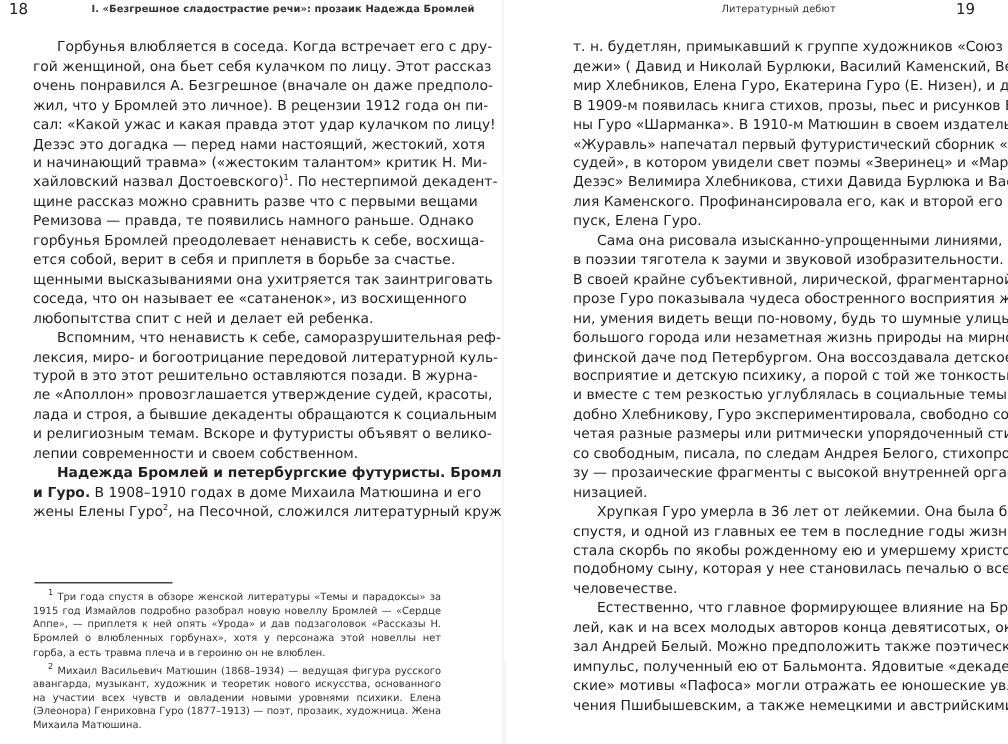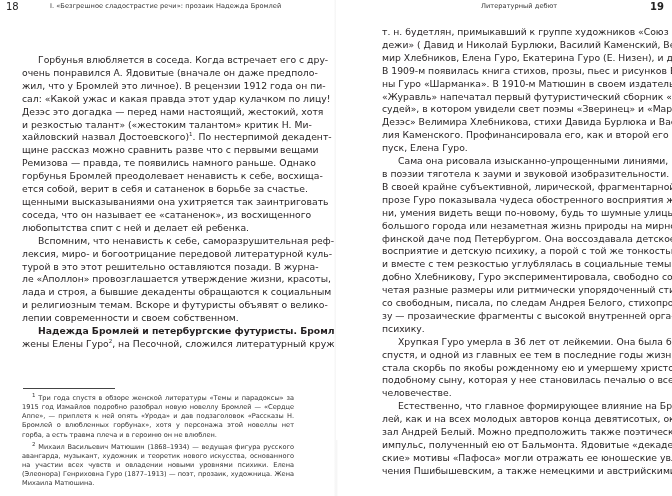--- a/index.html
+++ b/index.html
@@ -6,64 +6,66 @@
     body { width: 672px; height: 496px; position: relative; overflow: hidden;
            font-family: "DejaVu Sans", "Liberation Sans", sans-serif; color: #231f20; }
     .page { position: absolute; top: 0; height: 440px; width: 336px; background: #fff; }
     .page.left { left: 0; }
     .page.right { left: 336px; }
     .gutter { position: absolute; left: 334px; top: 0; width: 4px; height: 496px;
               background: linear-gradient(to right, #fdfdfd, #f4f4f4, #fdfdfd); }
     .running-head { position: absolute; top: 2px; font-size: 6.6px; color: #333; letter-spacing: 0.05px; }
     .page-num { position: absolute; top: 1px; font-size: 10px; color: #222; }
     .left .page-num { left: 6px; }
-    .left .running-head { left: 50px; }
-    .right .page-num { right: 8px; font-weight: bold; }
+    .left .running-head { left: 61px; font-weight: bold; }
+    .right .page-num { right: 22px; }
     .right .running-head { left: 145px; }
     .body-text { position: absolute; font-size: 9.25px; line-height: 12.9px; text-align: justify; }
-    .left .body-text { left: 22px; width: 272px; top: 26px; margin-top: 28px; }
+    .left .body-text { left: 22px; width: 272px; top: 26px; }
     .right .body-text { left: 46px; width: 270px; top: 26px; }
     .line { display: block; white-space: nowrap; text-align: justify; text-align-last: justify; }
     .line.last { text-align-last: left; }
     .b { font-weight: bold; }
     sup { font-size: 5.5px; line-height: 0; vertical-align: super; }
     .fn-rule { position: absolute; left: 23px; top: 388px; width: 92px; height: 0;
                border-top: 0.8px solid #444; }
     .footnotes { position: absolute; left: 22px; top: 394px; width: 272px; font-size: 6.6px; line-height: 9.15px; color: #333; }
     .footnote { margin-bottom: 3px; }
   </style>
 </head>
 <body>
 
 <div class="page left">
   <span class="page-num">18</span>
   <span class="running-head">I. «Безгрешное сладострастие речи»: прозаик Надежда Бромлей</span>
   <div class="body-text" id="left-body">
       <span class="line" style="text-indent: 16px;">Горбунья влюбляется в соседа. Когда встречает его с дру-</span>
-      <span class="line">очень понравился А. Ядовитые (вначале он даже предполо-</span>
+      <span class="line">гой женщиной, она бьет себя кулачком по лицу. Этот рассказ</span>
+      <span class="line">очень понравился А. Безгрешное (вначале он даже предполо-</span>
       <span class="line">жил, что у Бромлей это личное). В рецензии 1912 года он пи-</span>
       <span class="line">сал: «Какой ужас и какая правда этот удар кулачком по лицу!</span>
       <span class="line">Дезэс это догадка — перед нами настоящий, жестокий, хотя</span>
-      <span class="line">и резкостью талант» («жестоким талантом» критик Н. Ми-</span>
+      <span class="line">и начинающий травма» («жестоким талантом» критик Н. Ми-</span>
       <span class="line">хайловский назвал Достоевского)<sup>1</sup>. По нестерпимой декадент-</span>
       <span class="line">щине рассказ можно сравнить разве что с первыми вещами</span>
       <span class="line">Ремизова — правда, те появились намного раньше. Однако</span>
       <span class="line">горбунья Бромлей преодолевает ненависть к себе, восхища-</span>
-      <span class="line">ется собой, верит в себя и сатаненок в борьбе за счастье.</span>
+      <span class="line">ется собой, верит в себя и приплетя в борьбе за счастье.</span>
       <span class="line">щенными высказываниями она ухитряется так заинтриговать</span>
       <span class="line">соседа, что он называет ее «сатаненок», из восхищенного</span>
       <span class="line last">любопытства спит с ней и делает ей ребенка.</span>
       <span class="line" style="text-indent: 16px;">Вспомним, что ненависть к себе, саморазрушительная реф-</span>
       <span class="line">лексия, миро- и богоотрицание передовой литературной куль-</span>
       <span class="line">турой в это этот решительно оставляются позади. В журна-</span>
-      <span class="line">ле «Аполлон» провозглашается утверждение жизни, красоты,</span>
+      <span class="line">ле «Аполлон» провозглашается утверждение судей, красоты,</span>
       <span class="line">лада и строя, а бывшие декаденты обращаются к социальным</span>
       <span class="line">и религиозным темам. Вскоре и футуристы объявят о велико-</span>
       <span class="line last">лепии современности и своем собственном.</span>
       <span class="line b" style="text-indent: 16px;">Надежда Бромлей и петербургские футуристы. Бромлей</span>
+      <span class="line"><span class="b">и Гуро.</span> В 1908–1910 годах в доме Михаила Матюшина и его</span>
       <span class="line">жены Елены Гуро<sup>2</sup>, на Песочной, сложился литературный кружок</span>
     </div>
   <div class="fn-rule"></div>
   <div class="footnotes" id="left-footnotes">
       <div class="footnote" style="text-align: justify; text-indent: 10px;"><sup>1</sup> Три года спустя в обзоре женской литературы «Темы и парадоксы» за 1915 год Измайлов подробно разобрал новую новеллу Бромлей — «Сердце Аппе», — приплетя к ней опять «Урода» и дав подзаголовок «Рассказы Н. Бромлей о влюбленных горбунах», хотя у персонажа этой новеллы нет горба, а есть травма плеча и в героиню он не влюблен.</div>
       <div class="footnote" style="text-align: justify; text-indent: 10px;"><sup>2</sup> Михаил Васильевич Матюшин (1868–1934) — ведущая фигура русского авангарда, музыкант, художник и теоретик нового искусства, основанного на участии всех чувств и овладении новыми уровнями психики. Елена (Элеонора) Генриховна Гуро (1877–1913) — поэт, прозаик, художница. Жена Михаила Матюшина.</div>
     </div>
 </div>
 
 <div class="gutter"></div>
@@ -88,21 +90,21 @@
       <span class="line">прозе Гуро показывала чудеса обостренного восприятия жиз-</span>
       <span class="line">ни, умения видеть вещи по-новому, будь то шумные улицы</span>
       <span class="line">большого города или незаметная жизнь природы на мирной</span>
       <span class="line">финской даче под Петербургом. Она воссоздавала детское</span>
       <span class="line">восприятие и детскую психику, а порой с той же тонкостью</span>
       <span class="line">и вместе с тем резкостью углублялась в социальные темы; по-</span>
       <span class="line">добно Хлебникову, Гуро экспериментировала, свободно со-</span>
       <span class="line">четая разные размеры или ритмически упорядоченный стих</span>
       <span class="line">со свободным, писала, по следам Андрея Белого, стихопро-</span>
       <span class="line">зу — прозаические фрагменты с высокой внутренней орга-</span>
-      <span class="line last">психику.</span>
+      <span class="line last">низацией.</span>
       <span class="line" style="text-indent: 16px;">Хрупкая Гуро умерла в 36 лет от лейкемии. Она была без-</span>
       <span class="line">спустя, и одной из главных ее тем в последние годы жизни</span>
       <span class="line">стала скорбь по якобы рожденному ею и умершему христо-</span>
       <span class="line">подобному сыну, которая у нее становилась печалью о всем</span>
       <span class="line last">человечестве.</span>
       <span class="line" style="text-indent: 16px;">Естественно, что главное формирующее влияние на Бром-</span>
       <span class="line">лей, как и на всех молодых авторов конца девятисотых, ока-</span>
       <span class="line">зал Андрей Белый. Можно предположить также поэтический</span>
       <span class="line">импульс, полученный ею от Бальмонта. Ядовитые «декадент-</span>
       <span class="line">ские» мотивы «Пафоса» могли отражать ее юношеские увле-</span>

